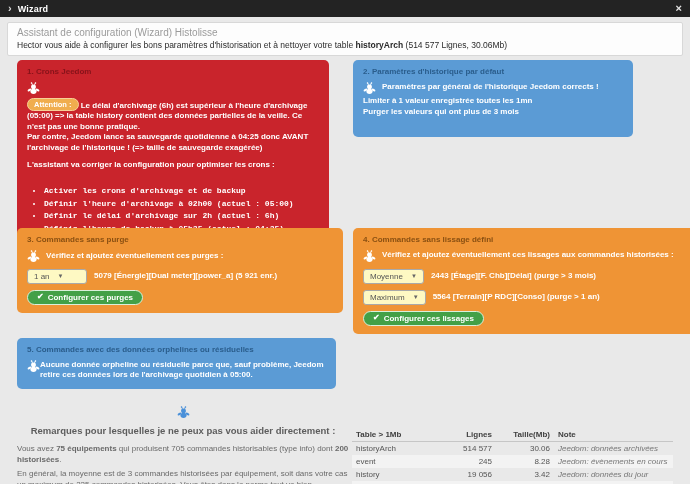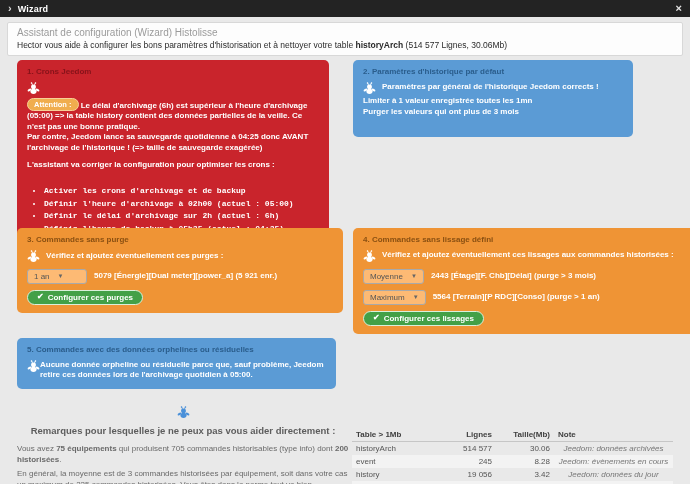--- a/index.html
+++ b/index.html
@@ -29,38 +29,38 @@
   .bee{width:13px;height:13px;display:inline-block;vertical-align:-3px;color:#fff;flex:0 0 auto;}
   .bee-block{display:block;margin:1px 0 3px;}
   .badge-attn{display:inline-block;background:#f0ad4e;border:1px solid #f7d096;border-radius:8px;
               color:#fff;font-weight:bold;font-size:7.5px;padding:0 6px;line-height:11px;vertical-align:1px;}
   .panel ul{margin:15px 0 0;padding-left:17px;font-family:Liberation Mono, monospace;}
   .panel li{font-size:8px;font-weight:bold;line-height:1.35;margin:0 0 2px;}
   .btn-green{display:inline-flex;align-items:center;gap:4px;background:#43a047;border:1px solid #d9f0da;
              color:#fff;font-size:8px;font-weight:bold;border-radius:10px;padding:2px 9px;margin-top:6px;cursor:pointer;}
   .btn-green .chk{font-size:8px;line-height:1;}
   .cmdrow{display:flex;align-items:center;gap:7px;margin:6px 0 0;}
-  .dropdown{display:inline-flex;align-items:center;gap:8px;background:#fdba74;
+  .dropdown{display:inline-flex;align-items:center;gap:8px;background:#fef9c3;
             border:1px solid #a9a9a9;border-radius:3px;color:#555;font-size:8px;padding:2px 6px;min-width:46px;cursor:pointer;}
   .dropdown .caret{font-size:6px;color:#666;line-height:1;}
   .cmdtext{font-size:8px;font-weight:bold;line-height:1.25;}
 
   
   .remarks{position:absolute;left:17px;top:406px;width:332px;}
   .remarks .rh{display:flex;align-items:center;gap:5px;color:#5d5d5d;font-size:9.5px;font-weight:bold;margin:0 0 6px;flex-direction:column;}
   .remarks .rh .bee{color:#4a90d9;}
   .remarks p{font-size:8px;color:#6a6a6a;line-height:1.38;margin:0 0 3px;}
 
   
   .dbtable{position:absolute;left:352px;top:428px;width:321px;border-collapse:collapse;
            font-size:8px;color:#555;table-layout:fixed;}
   .dbtable th{text-align:left;font-weight:bold;color:#3f3f3f;border-bottom:1px solid #c6c6c6;padding:2px 4px;}
   .dbtable td{padding:2px 4px;}
   .dbtable .num{text-align:right;}
-  .dbtable .note{font-style:italic;color:#777;text-align:center;}
+  .dbtable .note{font-style:italic;color:#777;}
   .dbtable tbody tr:nth-child(even){background:#f3f3f3;}
 
   b{font-weight:bold;}
 </style>
 </head>
 <body>
 
 <svg width="0" height="0" style="position:absolute" aria-hidden="true">
   <symbol id="bee" viewBox="0 0 24 24">
     <path d="M8.5 1.5 L10.3 6 M15.5 1.5 L13.7 6" stroke="currentColor" stroke-width="1.6" fill="none"></path>

